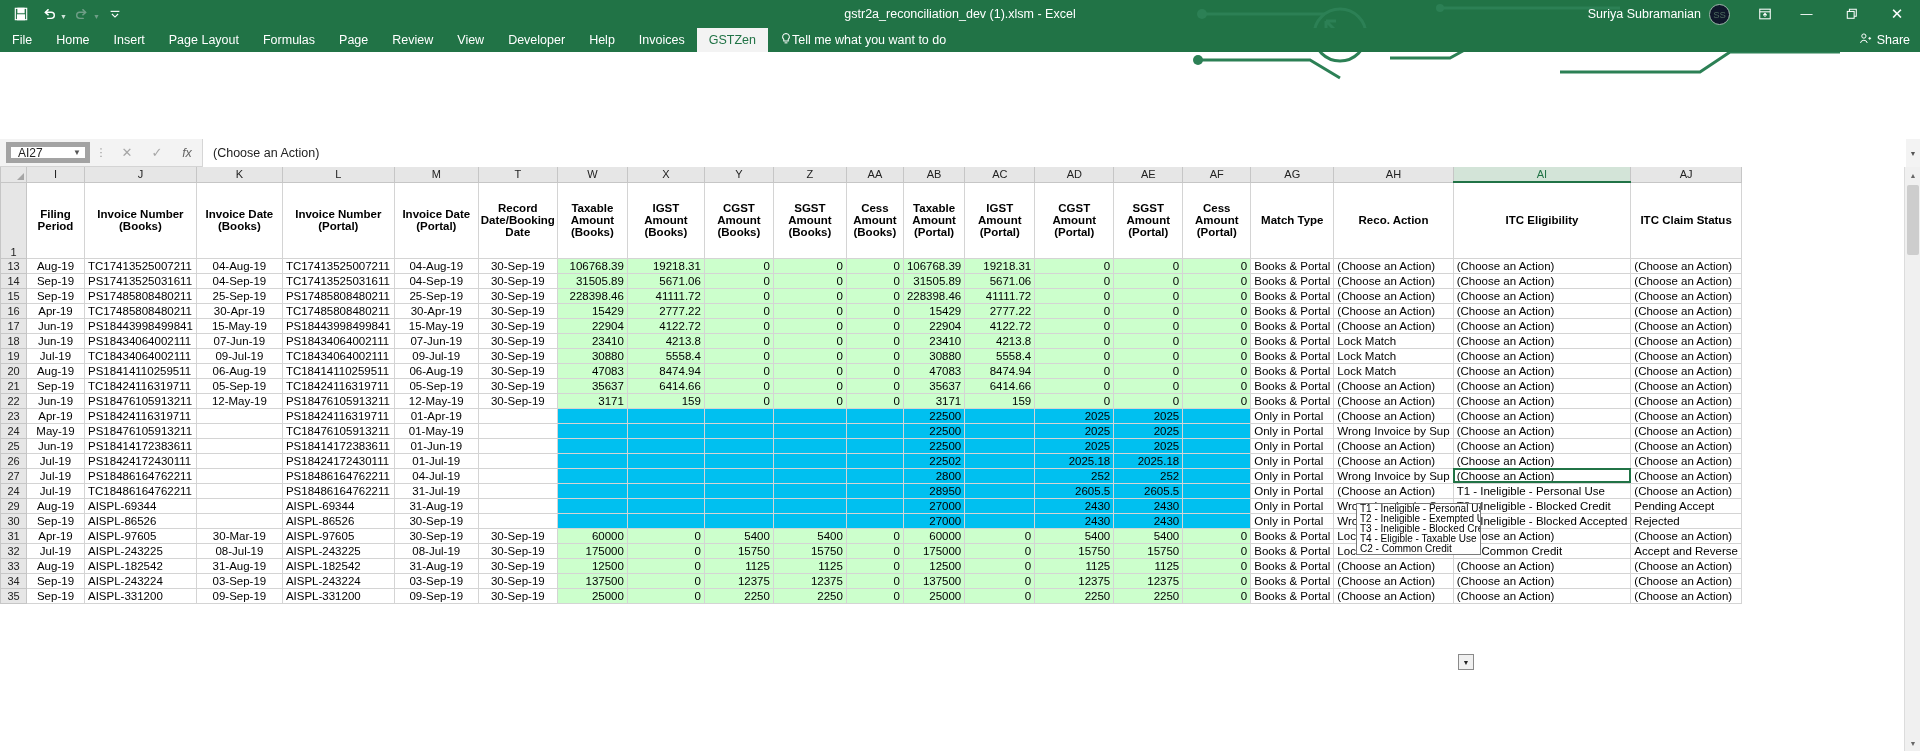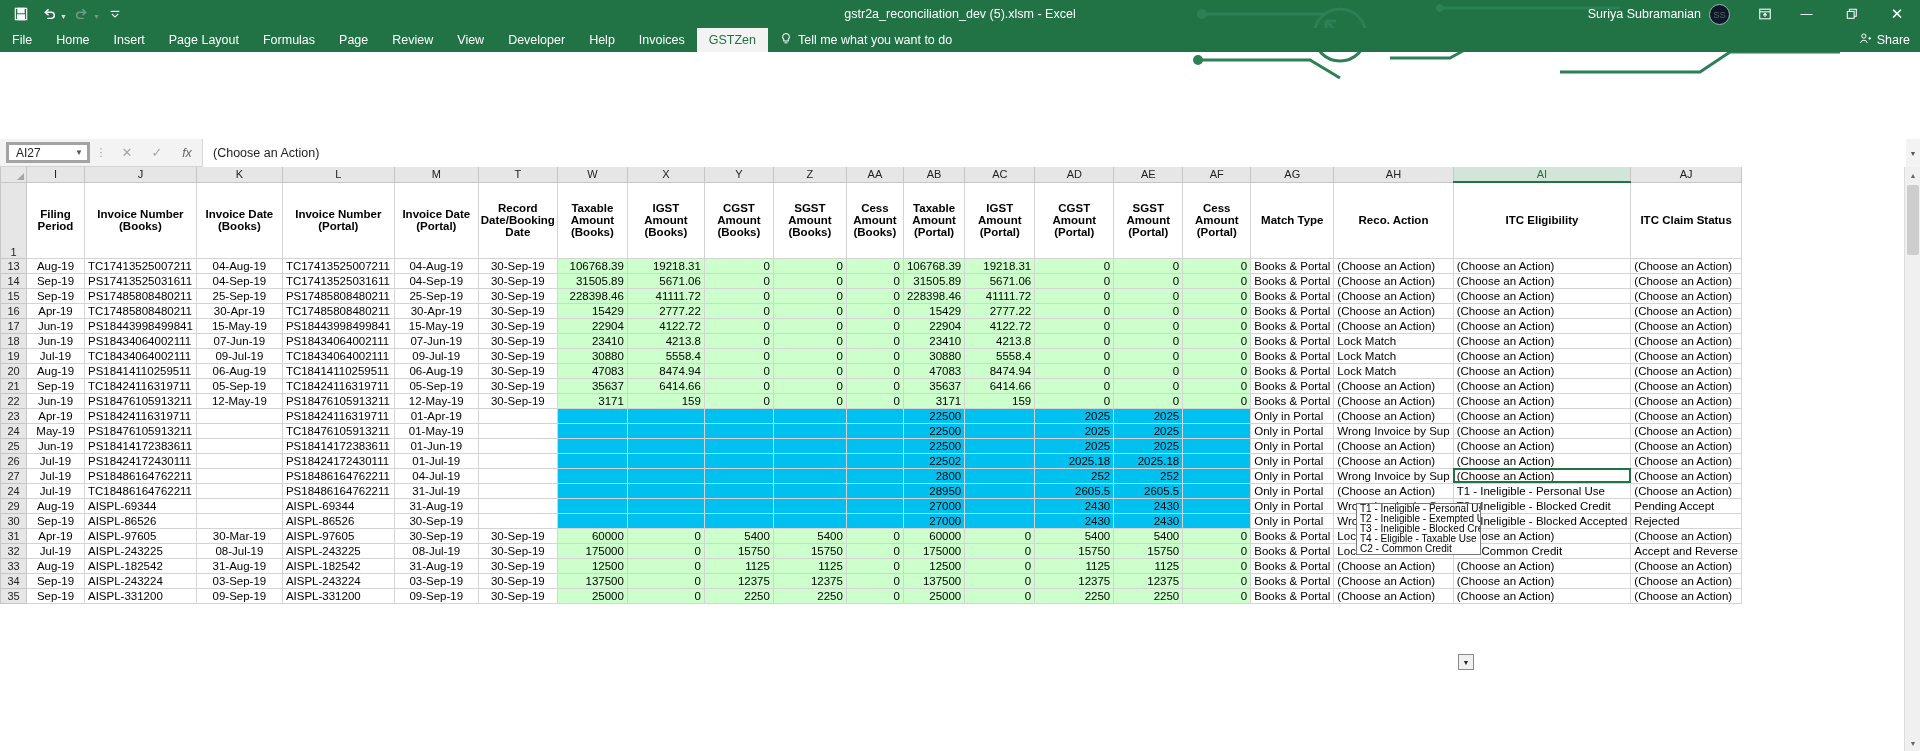--- a/index.html
+++ b/index.html
@@ -40,21 +40,21 @@
 
   
   .ribbontabs {
     position: absolute; top: 28px; left: 0; width: 1920px; height: 24px;
     background: #217346; color: #fff; display: flex; align-items: stretch;
   }
   .rtab {
     padding: 0 12px; font-size: 12.5px; display: flex; align-items: center; color: #fff; white-space: nowrap;
   }
   .rtab.active { background: #f3f3f3; color: #217346; }
-  .tellme { display: flex; align-items: center; gap: 6px; padding-left: 12px; font-size: 12.5px; color: #fff; }
+  .tellme { display: flex; align-items: center; gap: 0; padding-left: 12px; font-size: 12.5px; color: #fff; }
   .bulb { font-size: 12px; }
   .share-btn {
     position: absolute; right: 10px; top: 28px; height: 24px; display: flex; align-items: center;
     gap: 5px; color: #fff; font-size: 12.5px;
   }
 
   
   .ribbon {
     position: absolute; top: 52px; left: 0; width: 1920px; height: 86px;
     background: #f3f3f3; border-bottom: 1px solid #d4d4d4;
@@ -72,21 +72,21 @@
   .ribbtn + .ribbtn { border-left: 1px solid #c8c8c8; }
   .uparrow { width: 30px; height: 30px; margin-bottom: 5px; }
 
   
   .fbar {
     position: absolute; top: 139px; left: 0; width: 1920px; height: 28px;
     background: #f3f3f3; border-bottom: 1px solid #d4d4d4;
     display: flex; align-items: center;
   }
   .namebox {
-    margin-left: 6px; width: 84px; height: 21px; background: #fff; border: 3px solid #a3a3a3;
+    margin-left: 6px; width: 84px; height: 21px; background: #fff; border: 5px solid #a3a3a3;
     display: flex; align-items: center; justify-content: space-between; padding: 0 4px 0 7px;
     font-size: 12px; color: #222;
   }
   .nb-caret { font-size: 8px; color: #555; }
   .fb-dots { width: 22px; text-align: center; color: #9a9a9a; font-size: 11px; }
   .fb-icons { display: flex; align-items: center; gap: 0px; }
   .fb-ic { width: 30px; height: 22px; display: flex; align-items: center; justify-content: center; font-size: 13px; color: #a6a6a6; }
   .fb-ic.fx { font-style: italic; font-size: 12.5px; color: #666; font-family: Liberation Sans, sans-serif; }
   .fb-input {
     flex: 1; height: 28px; background: #fff; border-left: 1px solid #d6d6d6;
@@ -205,21 +205,21 @@
       </div>
       <span class="carat" style="color:#6f9e87">▼</span>
       <div class="qbtn">
         <svg width="14" height="14" viewBox="0 0 16 16" fill="none" stroke="#fff" stroke-width="1.3">
           <path d="M3 5 h10"></path>
             <path d="M4.5 8 L8 11.5 L11.5 8"></path>
         </svg>
       </div>
     </div>
 
-    <div class="title-text">gstr2a_reconciliation_dev (5).xlsm  -  Excel</div>
+    <div class="title-text">gstr2a_reconciliation_dev (1).xlsm  -  Excel</div>
 
     <div class="tb-right">
       <span class="username">Suriya Subramanian</span>
       <span class="avatar">SS</span>
       <span class="winbtn ribbon-opts">
         <svg width="14" height="14" viewBox="0 0 16 16" fill="none" stroke="#fff" stroke-width="1.2">
           <rect x="2" y="2.5" width="12" height="11"></rect>
             <path d="M2 5.5 h12"></path>
           <path d="M8 11.5 V7.5 M6 9.5 L8 7.3 L10 9.5"></path>
         </svg>

